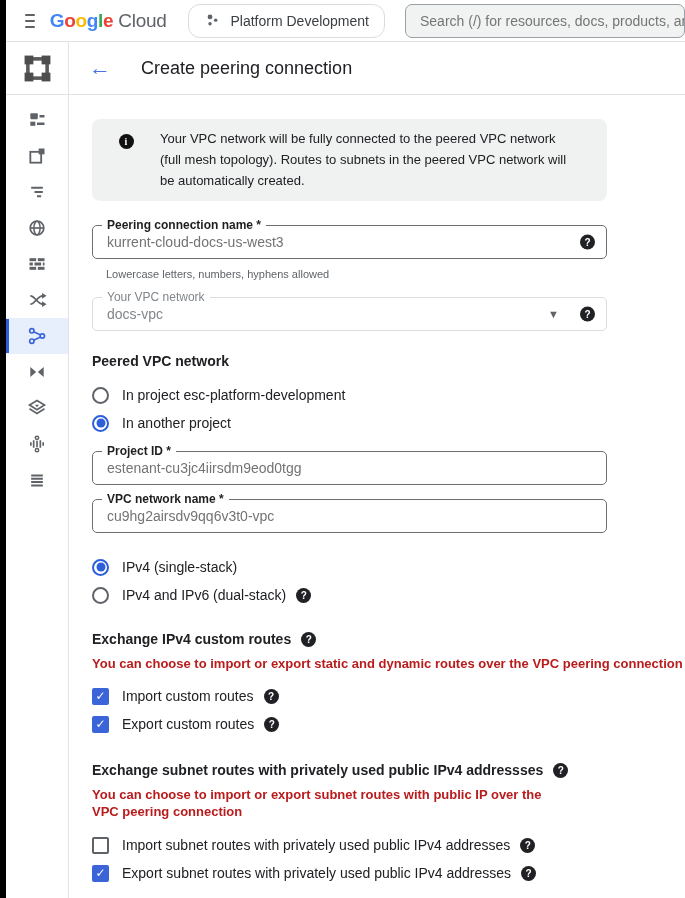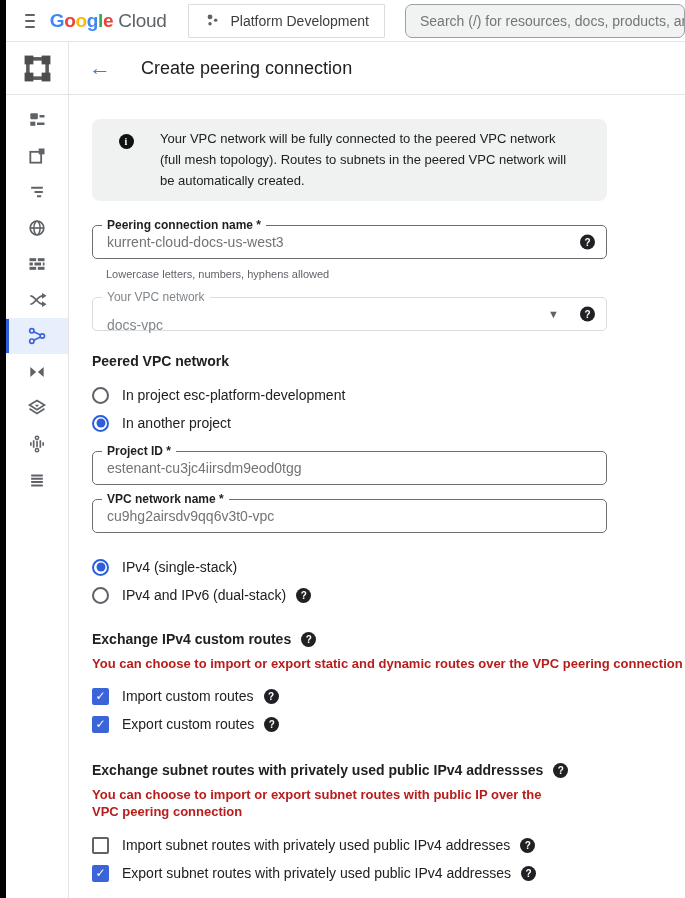--- a/index.html
+++ b/index.html
@@ -11,21 +11,21 @@
   .black-strip { position:absolute; left:0; top:0; width:6px; height:898px; background:#000; z-index:9; }
   .app { margin-left:6px; height:898px; display:flex; flex-direction:column; }
 
   
   .topbar { height:42px; border-bottom:1px solid #e3e3e3; display:flex; align-items:center; padding-left:19px; flex:0 0 auto; }
   .hamburger { width:20px; display:flex; flex-direction:column; gap:4px; cursor:pointer; }
   .hamburger i { display:block; height:2px; background:#5f6368; border-radius:1px; }
   .logo { display:flex; align-items:baseline; margin-left:15px; font-size:19px; font-weight:bold; letter-spacing:-0.3px; white-space:nowrap; }
   .logo .cloud { color:#5f6368; margin-left:5px; font-weight:normal; }
   .l-blue{color:#4285f4}.l-red{color:#ea4335}.l-yellow{color:#fbbc05}.l-green{color:#34a853}
-  .project-btn { margin-left:22px; height:34px; border:1px solid #dadce0; border-radius:1px; display:flex; align-items:center; padding:0 15px; gap:9px; background:#fff; cursor:pointer; }
+  .project-btn { margin-left:22px; height:34px; border:1px solid #dadce0; border-radius:12px; display:flex; align-items:center; padding:0 15px; gap:9px; background:#fff; cursor:pointer; }
   .project-btn span { font-size:14px; color:#3c4043; white-space:nowrap; }
   .searchbox { margin-left:20px; height:34px; width:280px; background:#f1f3f2; border:1px solid #9aa0a6; border-radius:7px; display:flex; align-items:center; flex:0 0 auto; }
   .searchbox input { border:none; outline:none; background:transparent; font-size:14px; color:#5f6368; padding:0 0 0 14px; width:100%; font-family:inherit; }
 
   
   .header-row { height:53px; border-bottom:1px solid #e3e3e3; display:flex; flex:0 0 auto; }
   .product-cell { width:63px; border-right:1px solid #e3e3e3; display:flex; align-items:center; justify-content:center; }
   .header-main { display:flex; align-items:center; padding-left:20px; }
   .back-arrow { color:#4674e0; font-size:22px; line-height:1; cursor:pointer; }
   .page-title { margin-left:30px; font-size:18px; color:#202124; }
@@ -43,21 +43,21 @@
   
   .banner { width:515px; background:#f0f1f1; border-radius:8px; display:flex; padding:9px 0 10px; }
   .banner-icon-col { width:68px; display:flex; justify-content:center; padding-top:6px; flex:0 0 auto; }
   .info-icon { width:15px; height:15px; border-radius:50%; background:#111; color:#fff; font-size:10px; font-weight:bold; display:flex; align-items:center; justify-content:center; font-family:"Liberation Serif",serif; }
   .banner-text { flex:1; padding-right:32px; font-size:13px; line-height:21px; color:#202124; }
 
   
   .field { position:relative; width:515px; height:34px; border:1px solid #6b6f73; border-radius:5px; background:#fff; }
   .field-label { position:absolute; top:-7px; left:9px; background:#fff; padding:0 5px; font-size:12px; font-weight:bold; color:#1f1f1f; line-height:12px; white-space:nowrap; }
   .field input { position:absolute; left:0; top:0; height:100%; width:calc(100% - 50px); border:none; outline:none; background:transparent; font-size:14px; color:#737373; padding-left:14px; font-family:inherit; }
-  .field-value { position:absolute; left:14px; top:50%; transform:translateY(-50%); font-size:14px; color:#202124;margin-top:11px; }
+  .field-value { position:absolute; left:14px; top:50%; transform:translateY(-50%); font-size:14px; color:#202124; }
   .help { width:15px; height:15px; border-radius:50%; background:#202124; color:#fff; font-size:10px; font-weight:bold; display:inline-flex; align-items:center; justify-content:center; flex:0 0 auto; cursor:pointer; }
   .help::after { content:"?"; }
   .field .help { position:absolute; right:11px; top:50%; transform:translateY(-50%); }
   .field .caret { position:absolute; right:47px; top:50%; transform:translateY(-50%); font-size:11px; color:#5f6368; cursor:pointer; }
   .field.disabled { border-color:#dadce0; }
   .field.disabled .field-label { color:#80868b; font-weight:normal; }
   .field.disabled .field-value { color:#80868b; }
   .helper-text { font-size:11px; color:#5f6368; margin:9px 0 0 14px; }
 
   .section-heading { font-size:14px; font-weight:bold; color:#202124; display:flex; align-items:center; gap:10px; }

